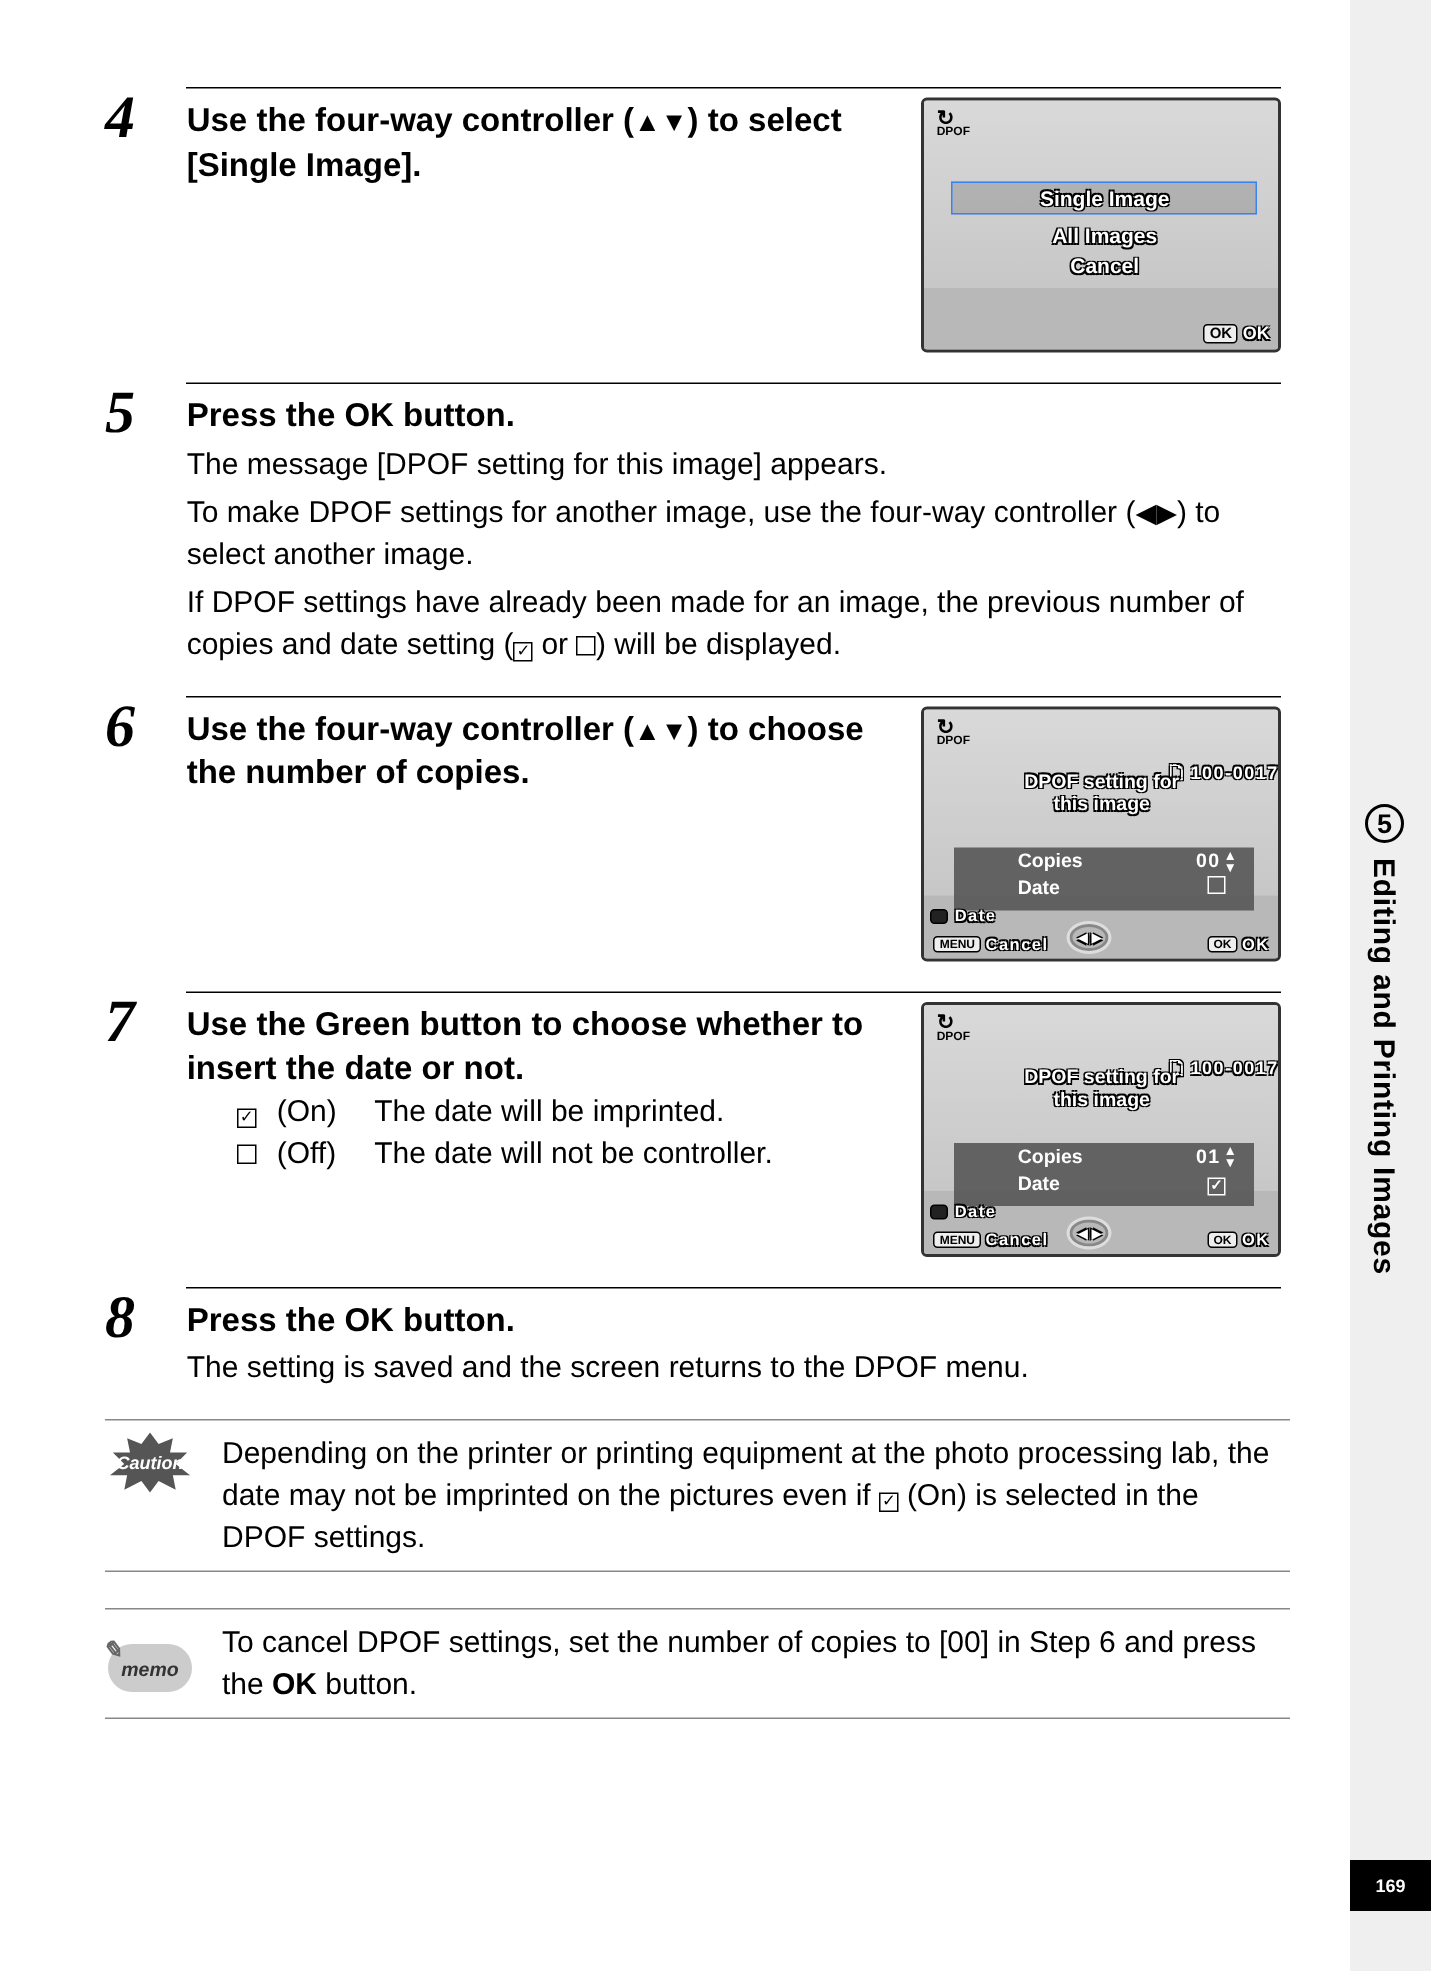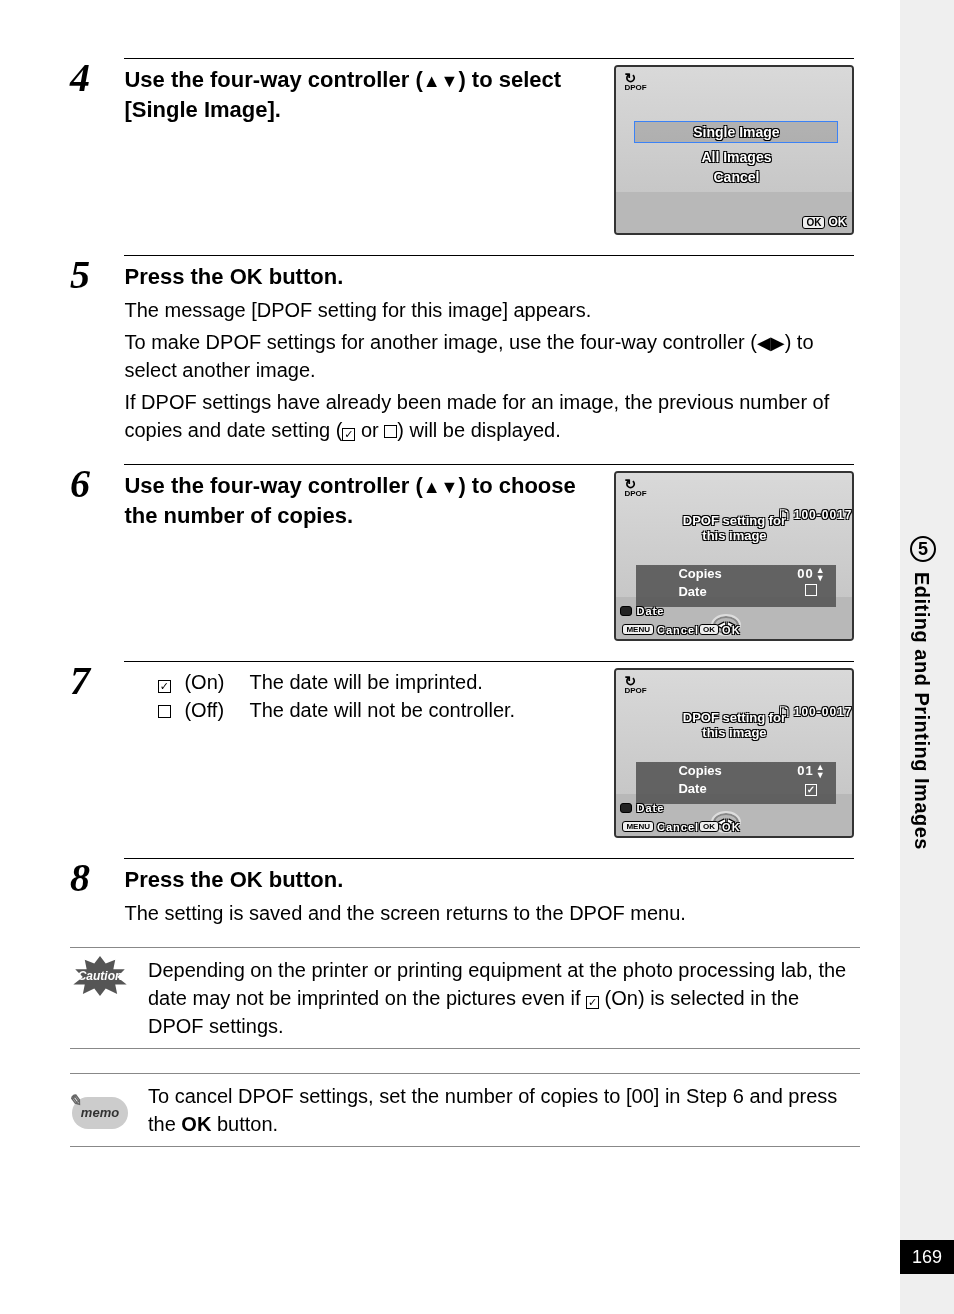--- a/index.html
+++ b/index.html
@@ -73,21 +73,21 @@
     background: rgba(80,80,80,0.85);
     color:#fff; font-size:13px; font-weight:bold;
   }
   .sc67-panel-row { display:flex; justify-content:space-between;
     padding:1px 10px 1px 42px; }
   .sc67-panel-row .val { letter-spacing:1px; min-width:30px; text-align:center;}
   .updown { font-size:9px; display:inline-block; line-height:8px; vertical-align:middle; margin-left:2px;}
   .checkbox-sym { border:1px solid #fff; width:12px; height:12px; display:inline-block; text-align:center; font-size:10px; line-height:10px; }
   .sc67-footer {
     position:absolute; bottom:3px; left:6px; right:6px; display:flex;
-    align-items:center;
+    justify-content:space-between; align-items:center;
   }
   .sc67-footer .grp { display:flex; align-items:center; gap:3px; }
   .pillbox { border:1px solid #000; border-radius:3px; background:#eee;
     font-size:8px; font-weight:bold; padding:0 3px; color:#000; }
   .outline-txt { color:#fff; font-weight:bold; font-size:11px;
     text-shadow:-1px -1px 0 #000,1px -1px 0 #000,-1px 1px 0 #000,1px 1px 0 #000;
     letter-spacing:1px; }
   .greenbtn { position:absolute; left:4px; bottom:22px; display:flex; align-items:center; gap:4px;}
   .greenbtn .dot { width:12px; height:10px; border-radius:3px; background:#222; border:1px solid #000;}
   .ring { width:30px; height:22px; border:2px solid #ddd; border-radius:50%;
@@ -135,21 +135,21 @@
     width:26px; height:26px; border:2px solid #000; border-radius:50%;
     display:flex; align-items:center; justify-content:center;
     font-weight:bold; font-size:18px; margin:0 auto 10px;
   }
   .vtitle {
     writing-mode: vertical-rl; font-weight:bold; font-size:20px;
     letter-spacing:0.5px;
   }
   .pagefoot {
     position:absolute; right:0; bottom:40px; width:54px; height:34px;
-    background:#000; color:#fff; font-weight:normal; font-size:18px;
+    background:#000; color:#fff; font-weight:bold; font-size:12px;
     display:flex; align-items:center; justify-content:center;
   }
   .inline-checkbox { display:inline-block; width:13px; height:13px; border:1.5px solid #000; vertical-align:-1px; font-size:11px; line-height:11px; text-align:center;}
 </style>
 </head>
 <body>
 
 <div class="graybar"></div>
 <div class="side-stack">
   <div class="chapter-circle">5</div>
@@ -252,20 +252,21 @@
       </div>
     </div>
   </div>
 
   <div class="step">
     <span class="step-num">7</span>
     <div class="step-body">
       <div class="step-rule"></div>
       <div class="step7-row">
         <div class="step67-text">
+          <div class="step-head">Use the Green button to choose whether to insert the date or not.</div>
           <div class="onoff-row">
             <span class="sym"><span class="inline-checkbox">✓</span></span>
             <span class="state">(On)</span>
             <span>The date will be imprinted.</span>
           </div>
           <div class="onoff-row">
             <span class="sym"><span class="inline-checkbox"></span></span>
             <span class="state">(Off)</span>
             <span>The date will not be controller.</span>
           </div>

